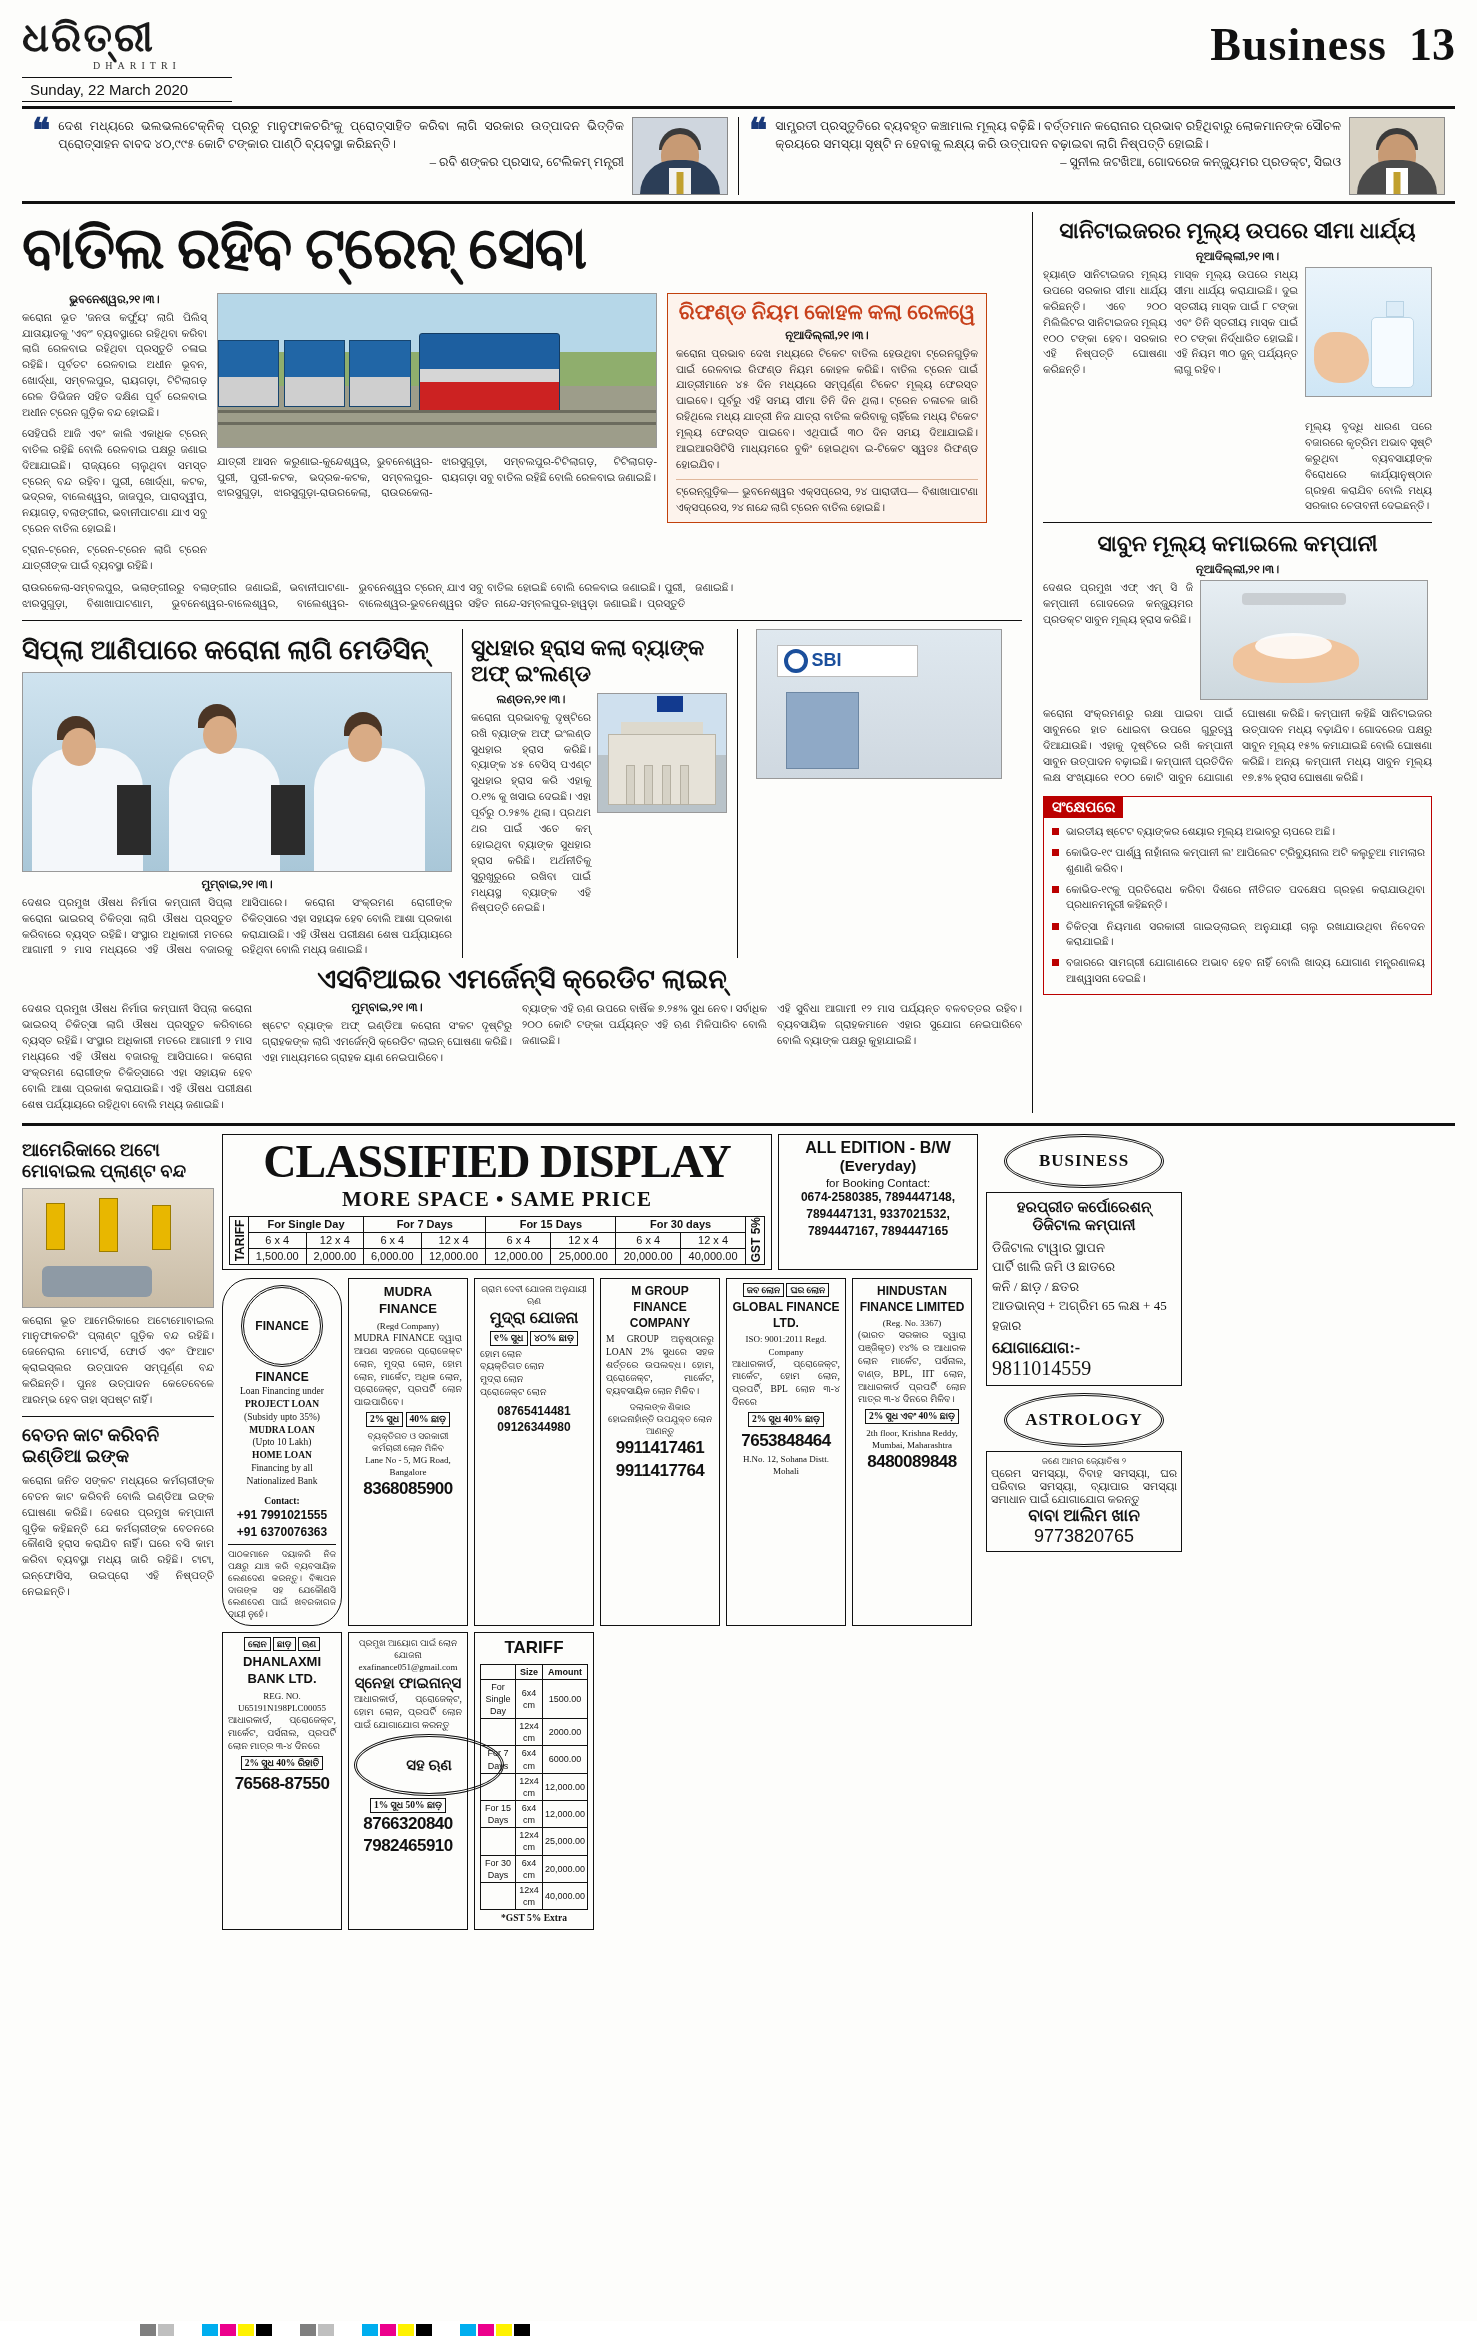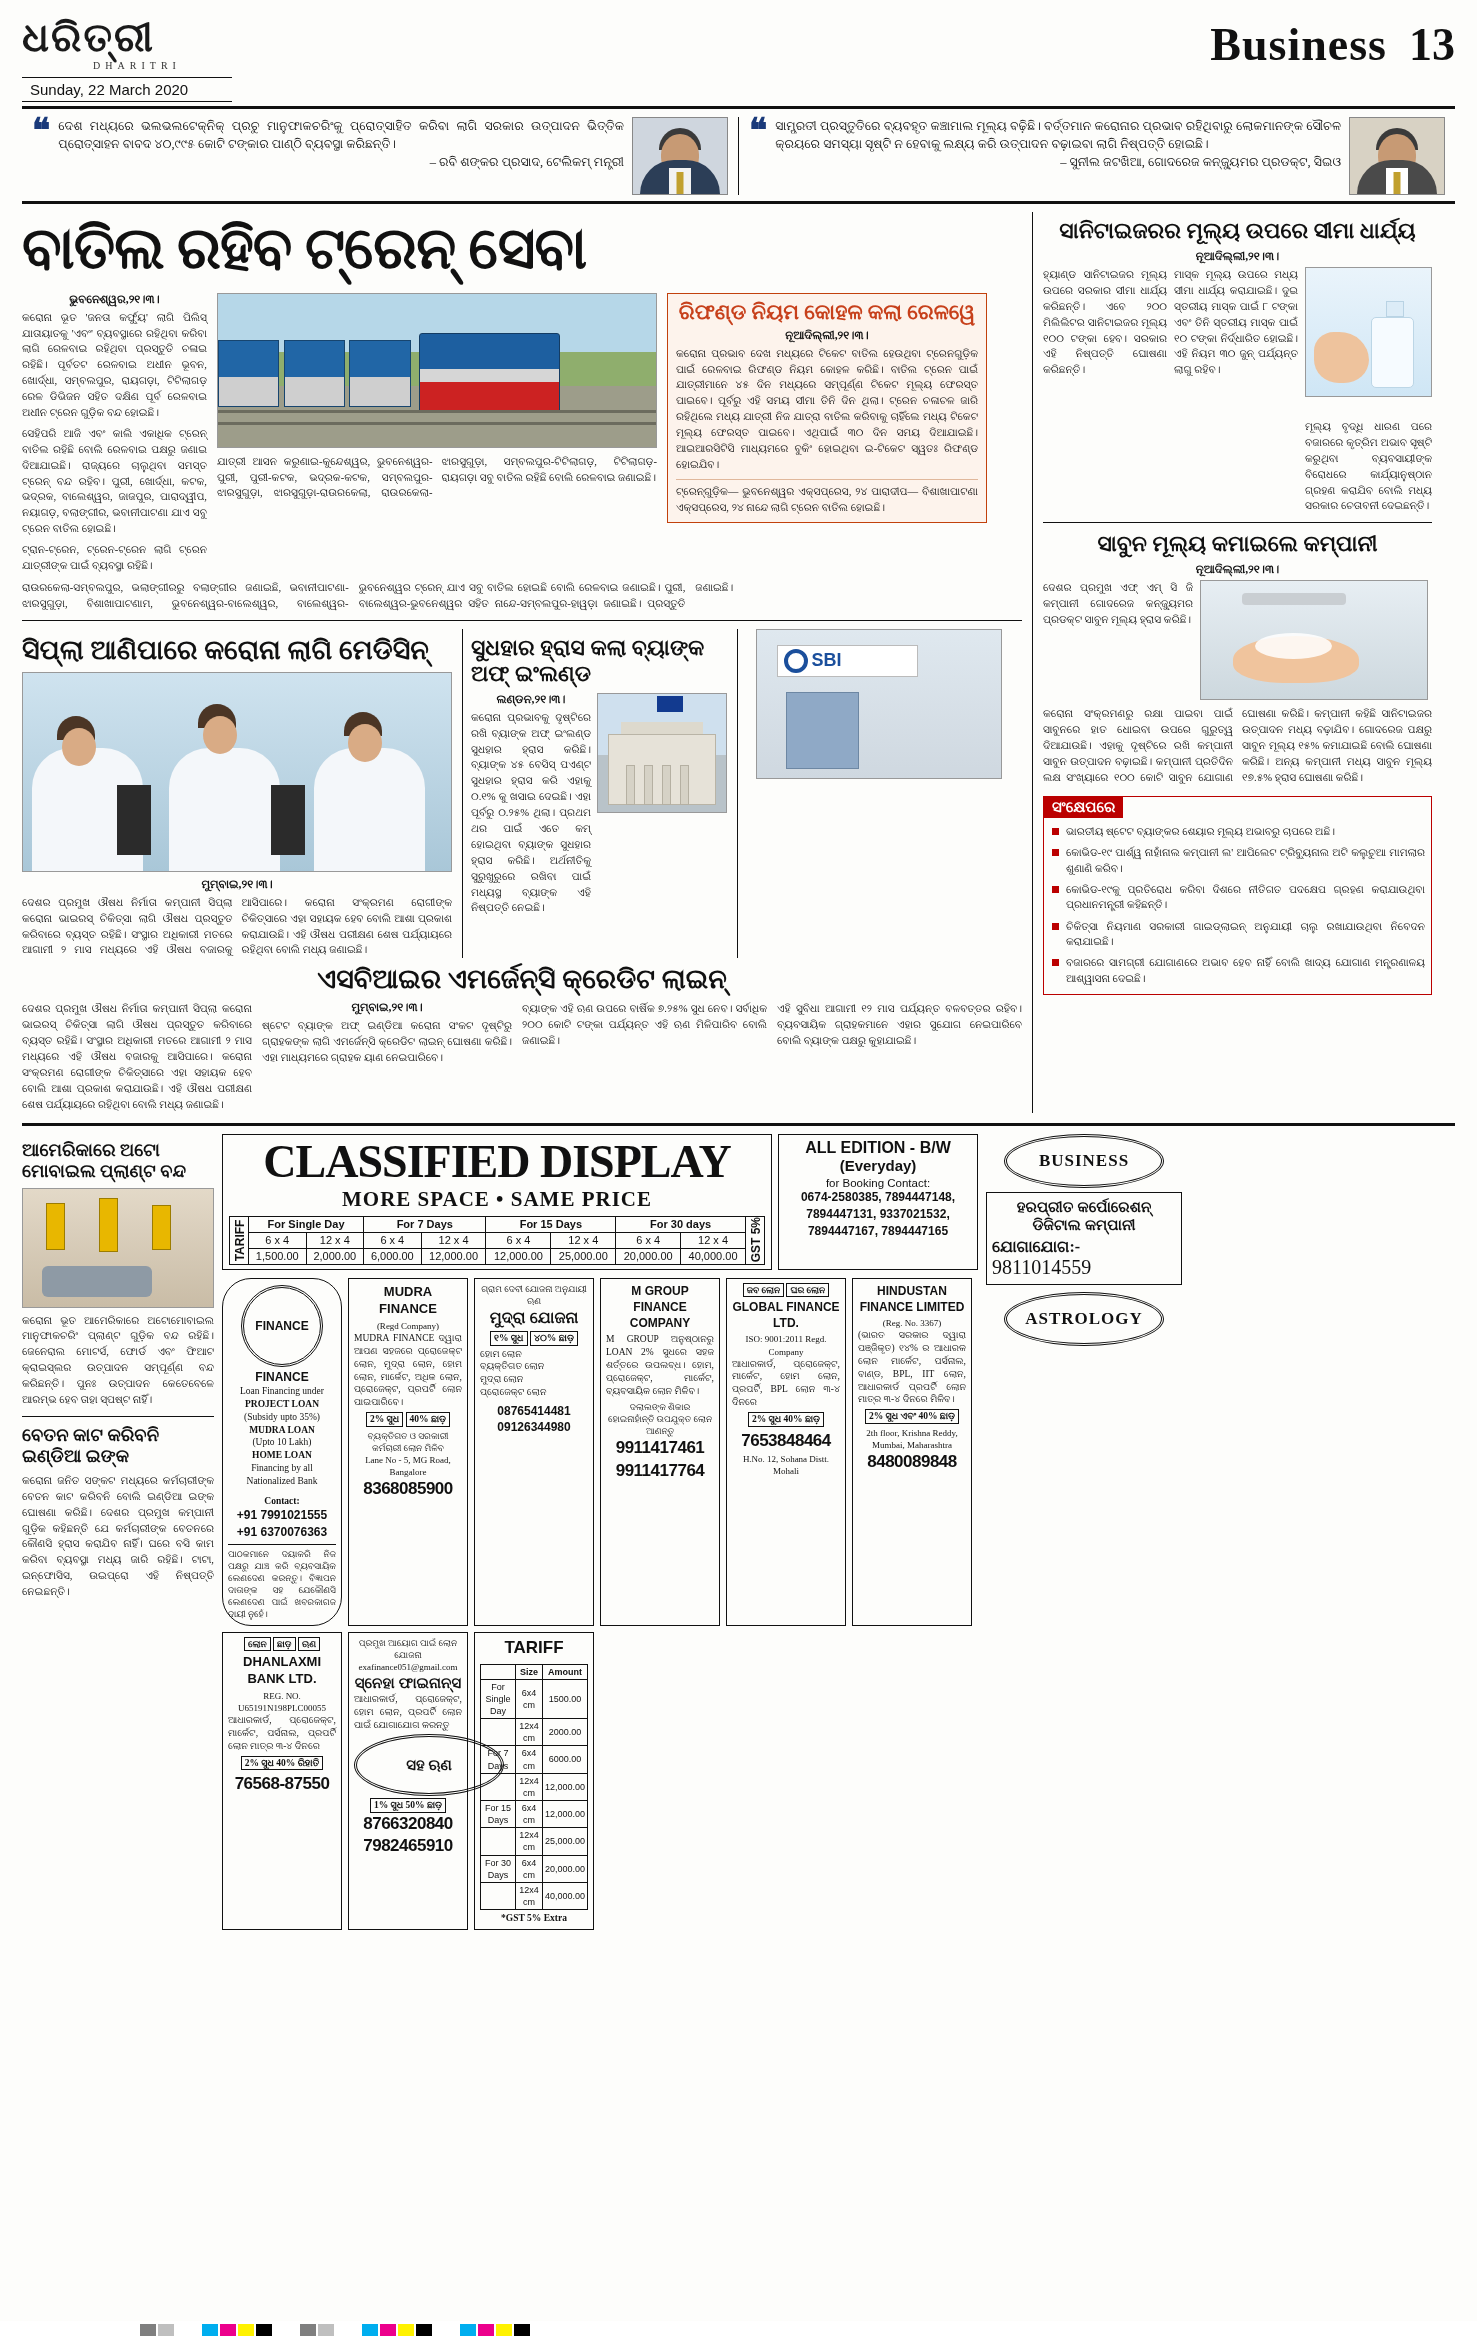--- a/index.html
+++ b/index.html
@@ -582,25 +582,37 @@
         </div>
       </div>
     </div>
 
     <div class="cls-right">
       <div class="ell">
         <span>BUSINESS</span>
       </div>
       <div class="right-ad">
         <div class="head odia">ହରପ୍ରୀତ କର୍ପୋରେଶନ୍ ଡିଜିଟାଲ କମ୍ପାନୀ</div>
+        <div class="odia" style="font-size:13px; line-height:1.5; margin-top:4px;">
+          <div>ଡିଜିଟାଲ ଟାୱାର ସ୍ଥାପନ</div>
+          <div>ପାର୍ଟି ଖାଲି ଜମି ଓ ଛାତରେ</div>
+          <div>କନି / ଛାଡ଼ / ଛତର</div>
+          <div>ଆଡଭାନ୍ସ + ଅଗ୍ରିମ 65 ଲକ୍ଷ + 45 ହଜାର</div>
+        </div>
         <div class="ctr odia bold" style="margin-top:4px;">ଯୋଗାଯୋଗ:-</div>
         <div class="big" style="font-size:20px;">9811014559</div>
       </div>
       <div class="ell">
         <span>ASTROLOGY</span>
+      </div>
+      <div class="right-ad astro">
+        <div class="small odia">ଜଣେ ଆମର ଜ୍ୟୋତିଷ ୨</div>
+        <div class="odia" style="font-size:11px; text-align:justify;">ପ୍ରେମ ସମସ୍ୟା, ବିବାହ ସମସ୍ୟା, ଘର ପରିବାର ସମସ୍ୟା, ବ୍ୟାପାର ସମସ୍ୟା ସମାଧାନ ପାଇଁ ଯୋଗାଯୋଗ କରନ୍ତୁ</div>
+        <div class="odia bold" style="font-size:17px;">ବାବା ଆଲିମ ଖାନ</div>
+        <div class="big" style="font-size:18px;">9773820765</div>
       </div>
     </div>
 
   </div>
 
   <div class="colorbar">
     <span class="sw">
         <i style="background:#7f7f7f"></i>
         <i style="background:#bfbfbf"></i>
       </span>

